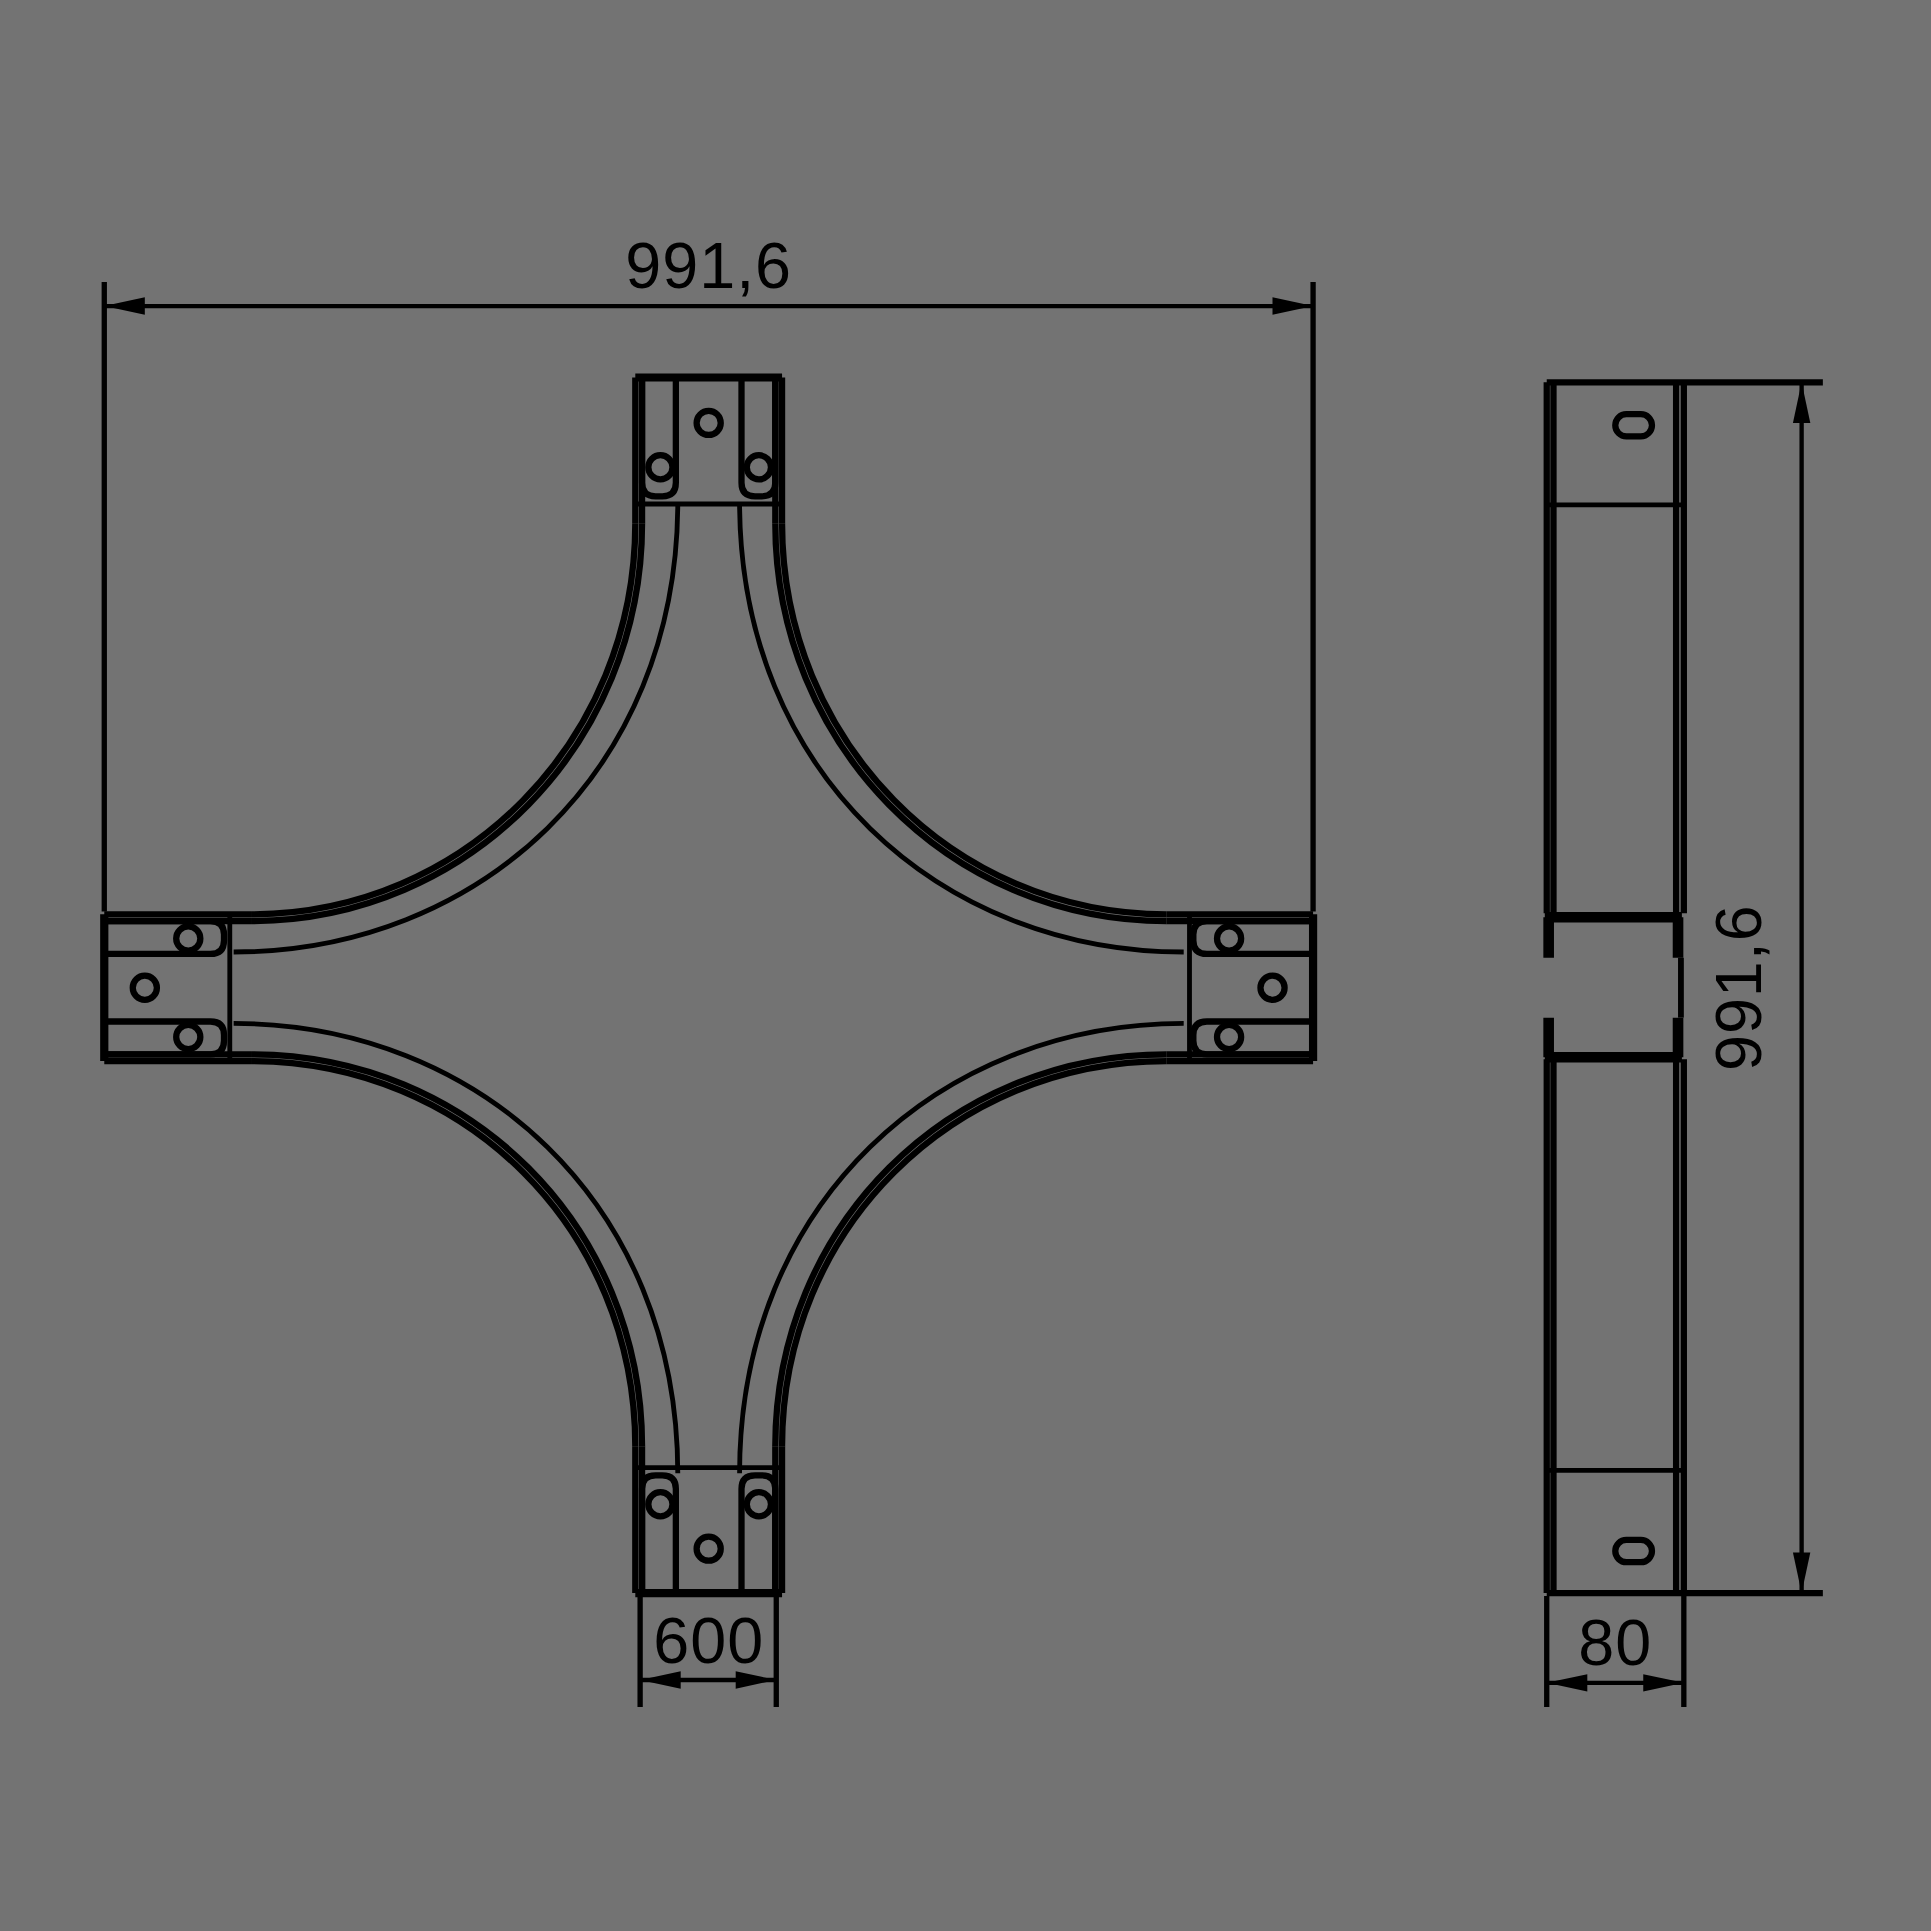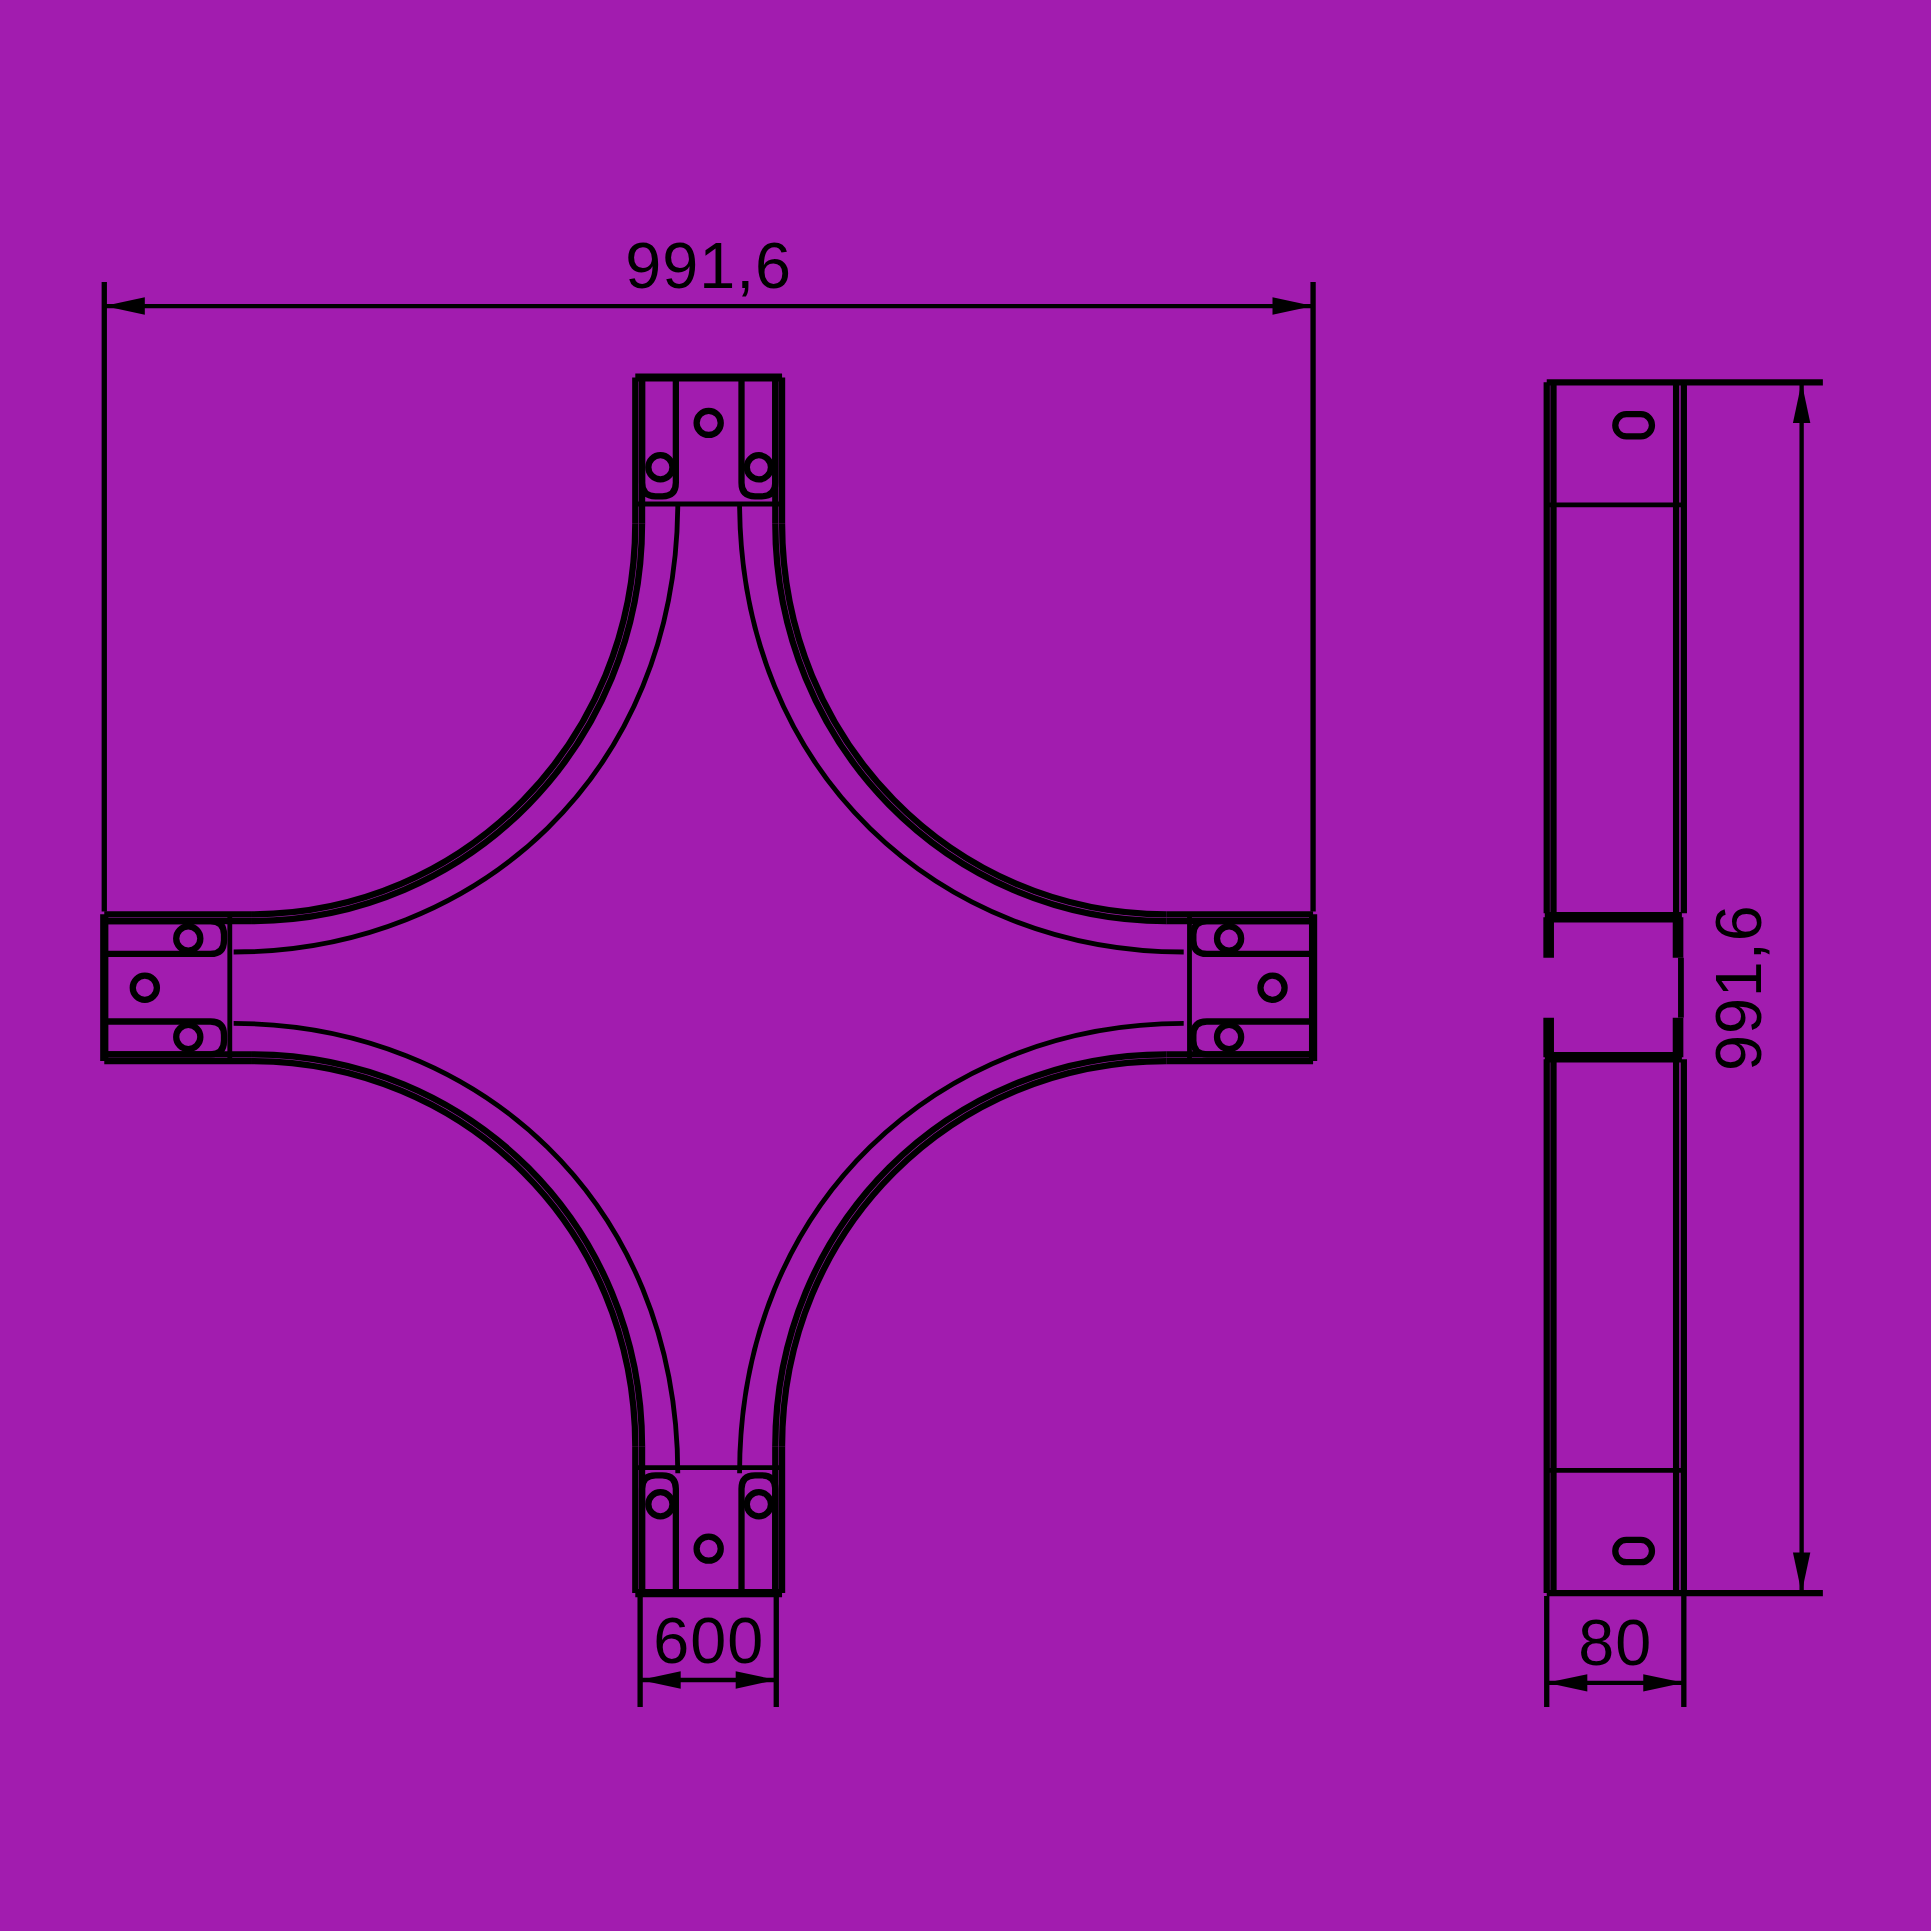--- a/index.html
+++ b/index.html
@@ -4,21 +4,21 @@
 <style>
   html, body {
     margin: 0;
     padding: 0;
     background: #ffffff;
   }
   .sheet {
     position: relative;
     width: 1931px;
     height: 1931px;
-    background: #a21caf;
+    background: #737373;
     overflow: hidden;
     text-align: center;
   }
   svg { display: block; }
   .ln  { stroke: #000000; fill: none; stroke-width: 6.5; }
   .ln-thick { stroke: #000000; fill: none; stroke-width: 8.5; }
   .ln-thin  { stroke: #000000; fill: none; stroke-width: 5; }
   .ln-joint { stroke: #000000; fill: none; stroke-width: 11; }
   .ln-joint-half { stroke: #000000; fill: none; stroke-width: 6; }
   .dim-line { stroke: #000000; fill: none; stroke-width: 4.5; }

